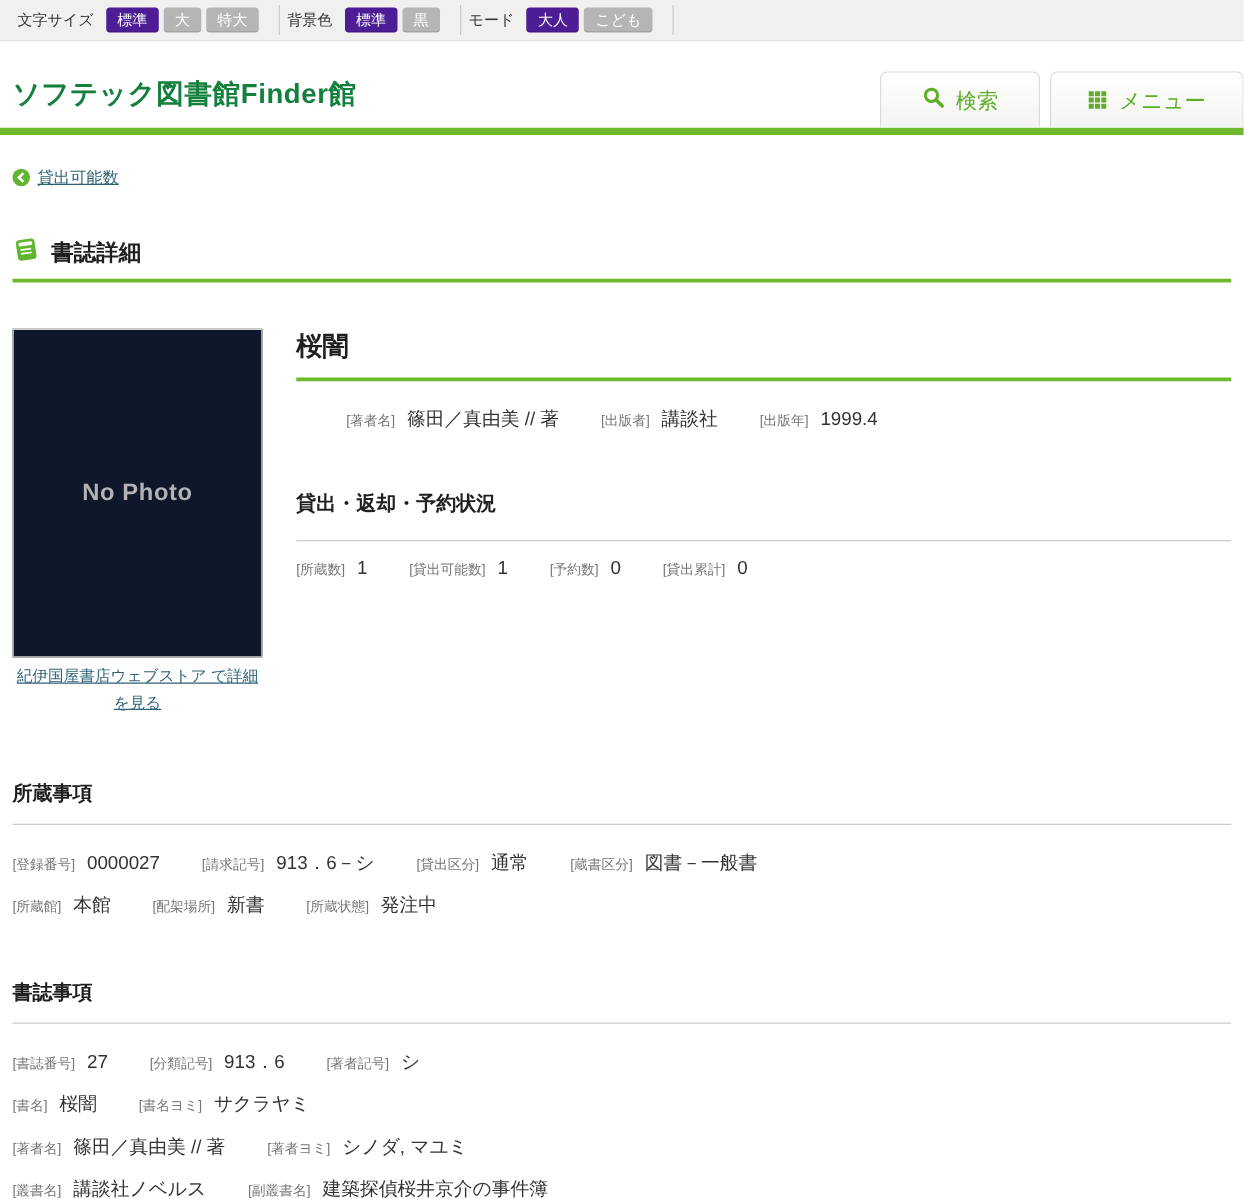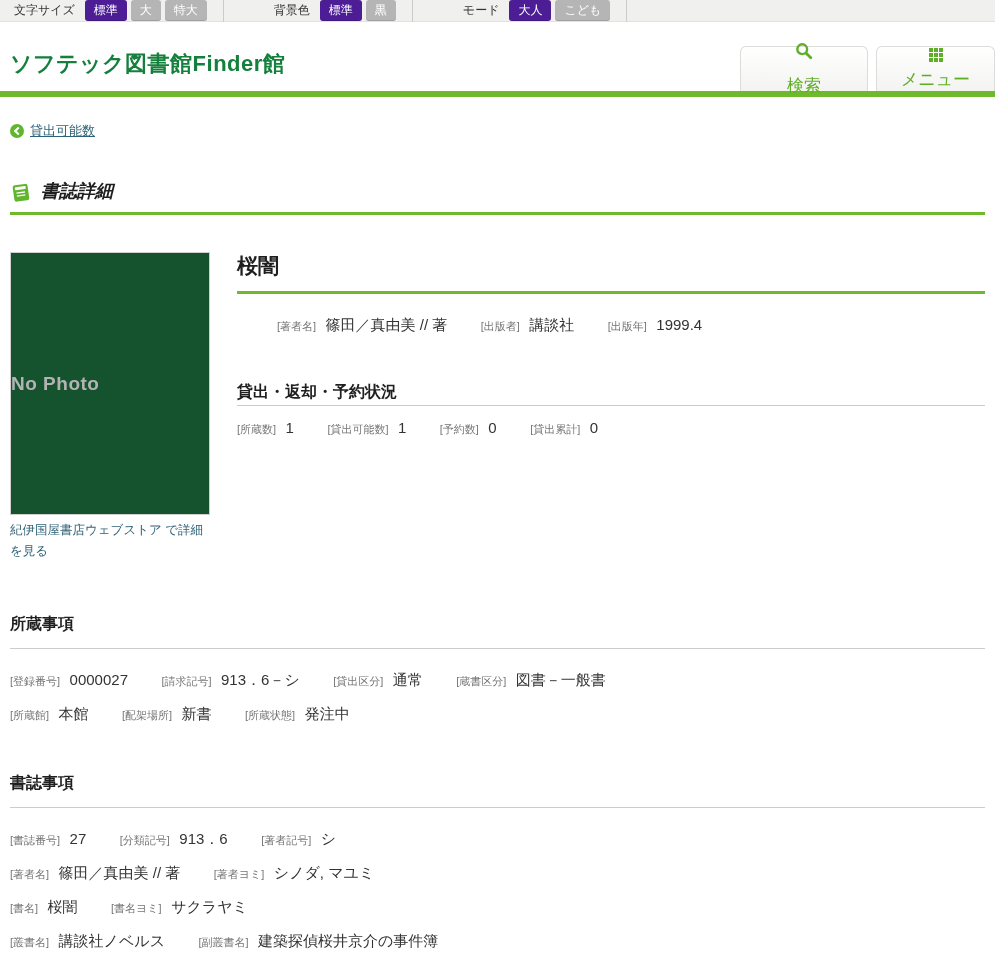--- a/index.html
+++ b/index.html
@@ -8,27 +8,26 @@
     width: 995px;
     height: 959px;
     background: #fff;
     color: #333;
     font-family: "Liberation Sans", "DejaVu Sans", sans-serif;
     overflow: hidden;
   }
 
   
   .toolbar {
-    height: 22px;
+    height: 33px;
     background: #f0f0ee;
     border-bottom: 1px solid #e2e2e0;
     display: flex;
     align-items: center;
     padding-left: 8px;
-    gap: 44px;
   }
   .tgroup {
     display: flex;
     align-items: center;
     height: 24px;
     padding: 0 16px 0 6px;
     border-right: 1px solid #ccc;
   }
   .tlabel { font-size: 12px; color: #333; margin-right: 6px; white-space: nowrap; }
   .tbtn {
@@ -65,24 +64,23 @@
     justify-content: center;
     gap: 9px;
     background: linear-gradient(#ffffff, #f3f3f1);
     border: 1px solid #dcdcda;
     border-bottom: none;
     border-radius: 6px 6px 0 0;
     color: #5fae28;
     font-size: 17px;
     margin-left: 8px;
     cursor: pointer;
-    flex-direction: column;
   }
   .tab-search { width: 128px; }
-  .tab-menu  { width: 119px; justify-content: space-between; }
+  .tab-menu  { width: 155px; }
 
   .green-bar { height: 6px; background: #6fba2c; }
 
   
   .page { padding: 0 10px; }
 
   .backrow { margin-top: 25px; display: flex; align-items: center; }
   .back-circle {
     width: 14px; height: 14px; border-radius: 50%;
     background: #62b52e; flex: none; position: relative; margin-right: 6px;
@@ -90,59 +88,58 @@
   .back-circle::before {
     content: ""; position: absolute; left: 5px; top: 4px;
     width: 4px; height: 4px;
     border-left: 2px solid #fff; border-bottom: 2px solid #fff;
     transform: rotate(45deg);
   }
   .back-link { font-size: 13px; color: #2e6277; text-decoration: underline; cursor: pointer; }
 
   .section-head {
     margin-top: 39px;
-    display: flex; align-items: flex-end; gap: 9px;
+    display: flex; align-items: flex-start; gap: 9px;
     border-bottom: 3px solid #6fba2c;
     padding-bottom: 9px;
-    font-style: italic;
   }
   .section-head h2 { margin: 0; font-size: 18px; color: #1f1f1f; }
   .book-icon { width: 22px; height: 20px; display: inline-flex; }
 
   
   .content { display: flex; margin-top: 37px; min-height: 314px; }
   .photo-col { width: 200px; flex: none; }
   .photo-box {
     width: 200px; height: 263px;
-    background: #14532d;
+    background: #0f172a;
     border: 1px solid #cfcfcf;
-    display: flex; align-items: center; justify-content: flex-start;
+    display: flex; align-items: center; justify-content: center;
   }
   .nophoto { color: #b3b3b3; font-size: 19px; font-weight: bold; letter-spacing: .5px; }
   .store-link {
     display: block; width: 200px; margin-top: 5px;
-    text-align: left; font-size: 12.5px; line-height: 1.65;
-    color: #2e6277; cursor: pointer;
+    text-align: center; font-size: 12.5px; line-height: 1.65;
+    color: #2e6277; text-decoration: underline; cursor: pointer;
   }
 
   .main-col { flex: 1; margin-left: 27px; }
   .book-title {
     margin: 0; font-size: 21px; font-weight: bold; color: #1f1f1f;
     padding-bottom: 11px; border-bottom: 3px solid #6fba2c;
   }
   .meta-row { margin-top: 21px; line-height: 20px; padding-left: 40px; }
 
   .pair { display: inline-block; margin-right: 29px; white-space: nowrap; }
   .flabel { font-size: 11px; color: #757575; }
   .fvalue { font-size: 15px; color: #333; margin-left: 5px; }
 
   .subsection { margin-top: 46px; }
   .subhead {
     margin: 0; font-size: 16px; color: #1f1f1f;
-    padding-bottom: 2px; border-bottom: 1px solid #ccc;
+    padding-bottom: 18px; border-bottom: 1px solid #ccc;
   }
   .stats-row { margin-top: 12px; line-height: 20px; }
 
   .list-section { margin-top: 48px; }
   .list-section .subhead { padding-bottom: 13px; }
   .frow { margin-top: 13px; line-height: 19px; }
   .frow:first-of-type { margin-top: 21px; }
 
   
   .menu-icon { width: 16px; height: 16px; position: relative; display: inline-block; }
@@ -314,40 +311,40 @@
         <span class="flabel">[分類記号]</span>
         <span class="fvalue">913．6</span>
       </span>
       <span class="pair">
         <span class="flabel">[著者記号]</span>
         <span class="fvalue">シ</span>
       </span>
     </div>
     <div class="frow">
       <span class="pair">
+        <span class="flabel">[書名]</span>
+        <span class="fvalue">桜闇</span>
+      </span>
+      <span class="pair">
+        <span class="flabel">[書名ヨミ]</span>
+        <span class="fvalue">サクラヤミ</span>
+      </span>
+    </div>
+    <div class="frow">
+      <span class="pair">
         <span class="flabel">[著者名]</span>
         <span class="fvalue">篠田／真由美 // 著</span>
       </span>
       <span class="pair">
         <span class="flabel">[著者ヨミ]</span>
         <span class="fvalue">シノダ, マユミ</span>
       </span>
     </div>
     <div class="frow">
       <span class="pair">
-        <span class="flabel">[書名]</span>
-        <span class="fvalue">桜闇</span>
-      </span>
-      <span class="pair">
-        <span class="flabel">[書名ヨミ]</span>
-        <span class="fvalue">サクラヤミ</span>
-      </span>
-    </div>
-    <div class="frow">
-      <span class="pair">
         <span class="flabel">[叢書名]</span>
         <span class="fvalue">講談社ノベルス</span>
       </span>
       <span class="pair">
         <span class="flabel">[副叢書名]</span>
         <span class="fvalue">建築探偵桜井京介の事件簿</span>
       </span>
     </div>
 
   </div>

